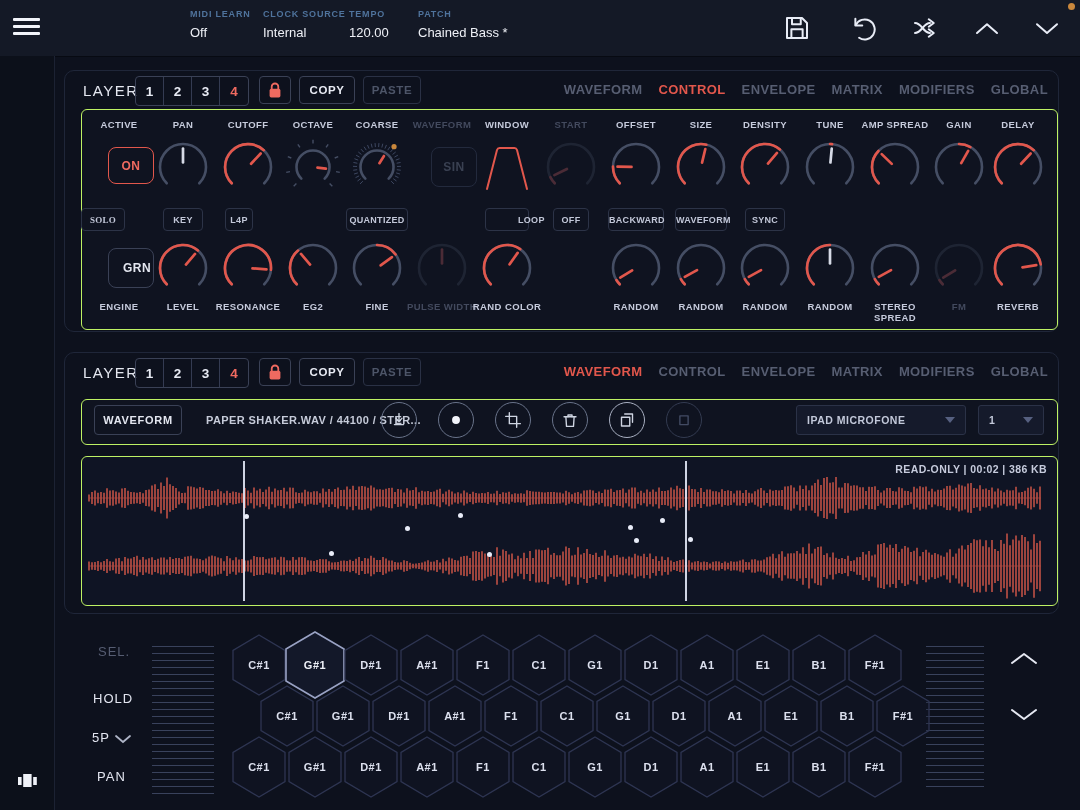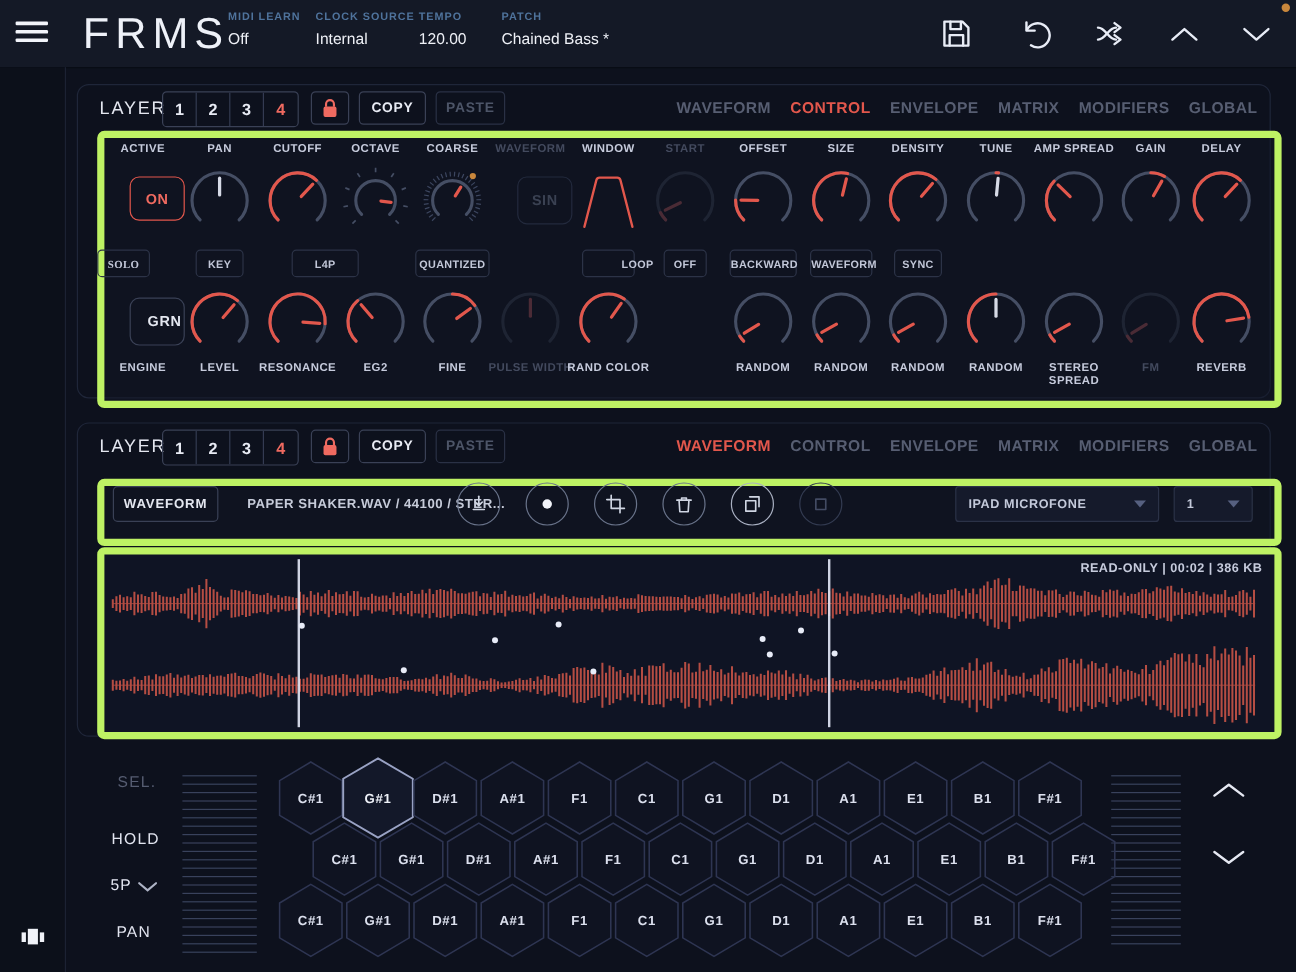--- a/index.html
+++ b/index.html
@@ -30,21 +30,21 @@
   .seg button.active{color:#ef6a60;}
   .lock-btn{position:absolute;left:194px;top:5px;width:32px;height:28px;border:1px solid #3a4156;border-radius:4px;
             background:none;cursor:pointer;display:flex;align-items:center;justify-content:center;padding:0;}
   .hbtn{position:absolute;top:5px;height:28px;border:1px solid #3a4156;border-radius:4px;background:none;color:#e8ebf4;
         font-family:inherit;font-weight:bold;font-size:11.5px;letter-spacing:.6px;cursor:pointer;}
   .hbtn.copy{left:234px;width:56px;}
   .hbtn.paste{left:298px;width:58px;color:#4d5568;border-color:#2a3145;}
   .tabs{position:absolute;right:10px;top:11px;display:flex;gap:16px;font-size:13px;font-weight:bold;letter-spacing:.4px;color:#575e72;}
   .tabs span{cursor:pointer;}
   .tabs span.active{color:#e2574c;}
-  .panel{position:absolute;border:6px solid #bef264;border-radius:6px;background:rgba(18,23,38,.45);}
+  .panel{position:absolute;border:1px solid #bef264;border-radius:6px;background:rgba(18,23,38,.45);}
   .ctl-panel{left:16px;top:38px;width:975px;height:219px;}
   
   .ctl-label{position:absolute;width:84px;margin-left:-42px;text-align:center;font-size:9.5px;font-weight:bold;
              letter-spacing:.4px;color:#c6cbdc;}
   .ctl-label.dim{color:#434a5e;}
   .ctl-toggle{position:absolute;width:46px;border:1px solid #3a4156;border-radius:8px;background:none;color:#e4e7f0;
               font-family:inherit;font-weight:bold;font-size:12px;letter-spacing:.5px;cursor:pointer;margin-left:12px;}
   .ctl-toggle.accent{border-color:#e2574c;color:#ef6a60;}
   .ctl-toggle.dim{border-color:#232a3d;color:#3a4152;}
   .mid-btn{position:absolute;top:137px;height:23px;border:1px solid #2c3347;border-radius:4px;background:none;color:#c2c7d8;
@@ -84,21 +84,20 @@
 <body>
 
 <div class="app">
 
   <header class="topbar">
     <div class="hamburger">
         <span></span>
         <span></span>
         <span></span>
       </div>
-    <div class="logo">FRMS</div>
 
     <div class="tfield" style="left:190px">
       <div class="tf-label">MIDI LEARN</div>
       <div class="tf-value">Off</div>
     </div>
     <div class="tfield" style="left:263px">
       <div class="tf-label">CLOCK SOURCE</div>
       <div class="tf-value">Internal</div>
     </div>
     <div class="tfield" style="left:349px">
@@ -419,21 +418,21 @@
         <div class="ctl-label" style="left: 953px; top: 230px;">REVERB</div>
         <svg width="56" height="56" viewBox="0 0 56 56" class="knob" style="left: 925px; top: 169px;">
           <g>
             <path d="M11.74,44.26 A23,23 0 1 1 44.26,44.26" stroke="#454e64" stroke-width="2.6" fill="none" stroke-linecap="round"></path>
             <path d="M11.74,44.26 A23,23 0 1 1 50.72,24.40" stroke="#e2574c" stroke-width="2.6" fill="none" stroke-linecap="round"></path>
             <line x1="32.44459753267812" y1="27.29604490731896" x2="46.272234301010045" y2="25.10596239675573" stroke="#e2574c" stroke-width="2.7" stroke-linecap="round"></line>
           </g>
         </svg>
         <button class="mid-btn" style="left: 16px; width: 44px; font-family: Liberation Serif, serif;">SOLO</button>
         <button class="mid-btn" style="left: 98px; width: 40px;">KEY</button>
-        <button class="mid-btn" style="left: 178px; width: 56px;">L4P</button>
+        <button class="mid-btn" style="left: 160px; width: 28px;">L4P</button>
         <button class="mid-btn" style="left: 281px; width: 62px;">QUANTIZED</button>
         <button class="mid-btn" style="left: 420px; width: 44px; padding-left: 32px;">LOOP</button>
         <button class="mid-btn" style="left: 488px; width: 36px;">OFF</button>
         <button class="mid-btn" style="left: 543px; width: 56px;">BACKWARD</button>
         <button class="mid-btn" style="left: 610px; width: 52px;">WAVEFORM</button>
         <button class="mid-btn" style="left: 680px; width: 40px;">SYNC</button>
       </div>
   </section>
 
   <section id="layer2" class="layer-section">

